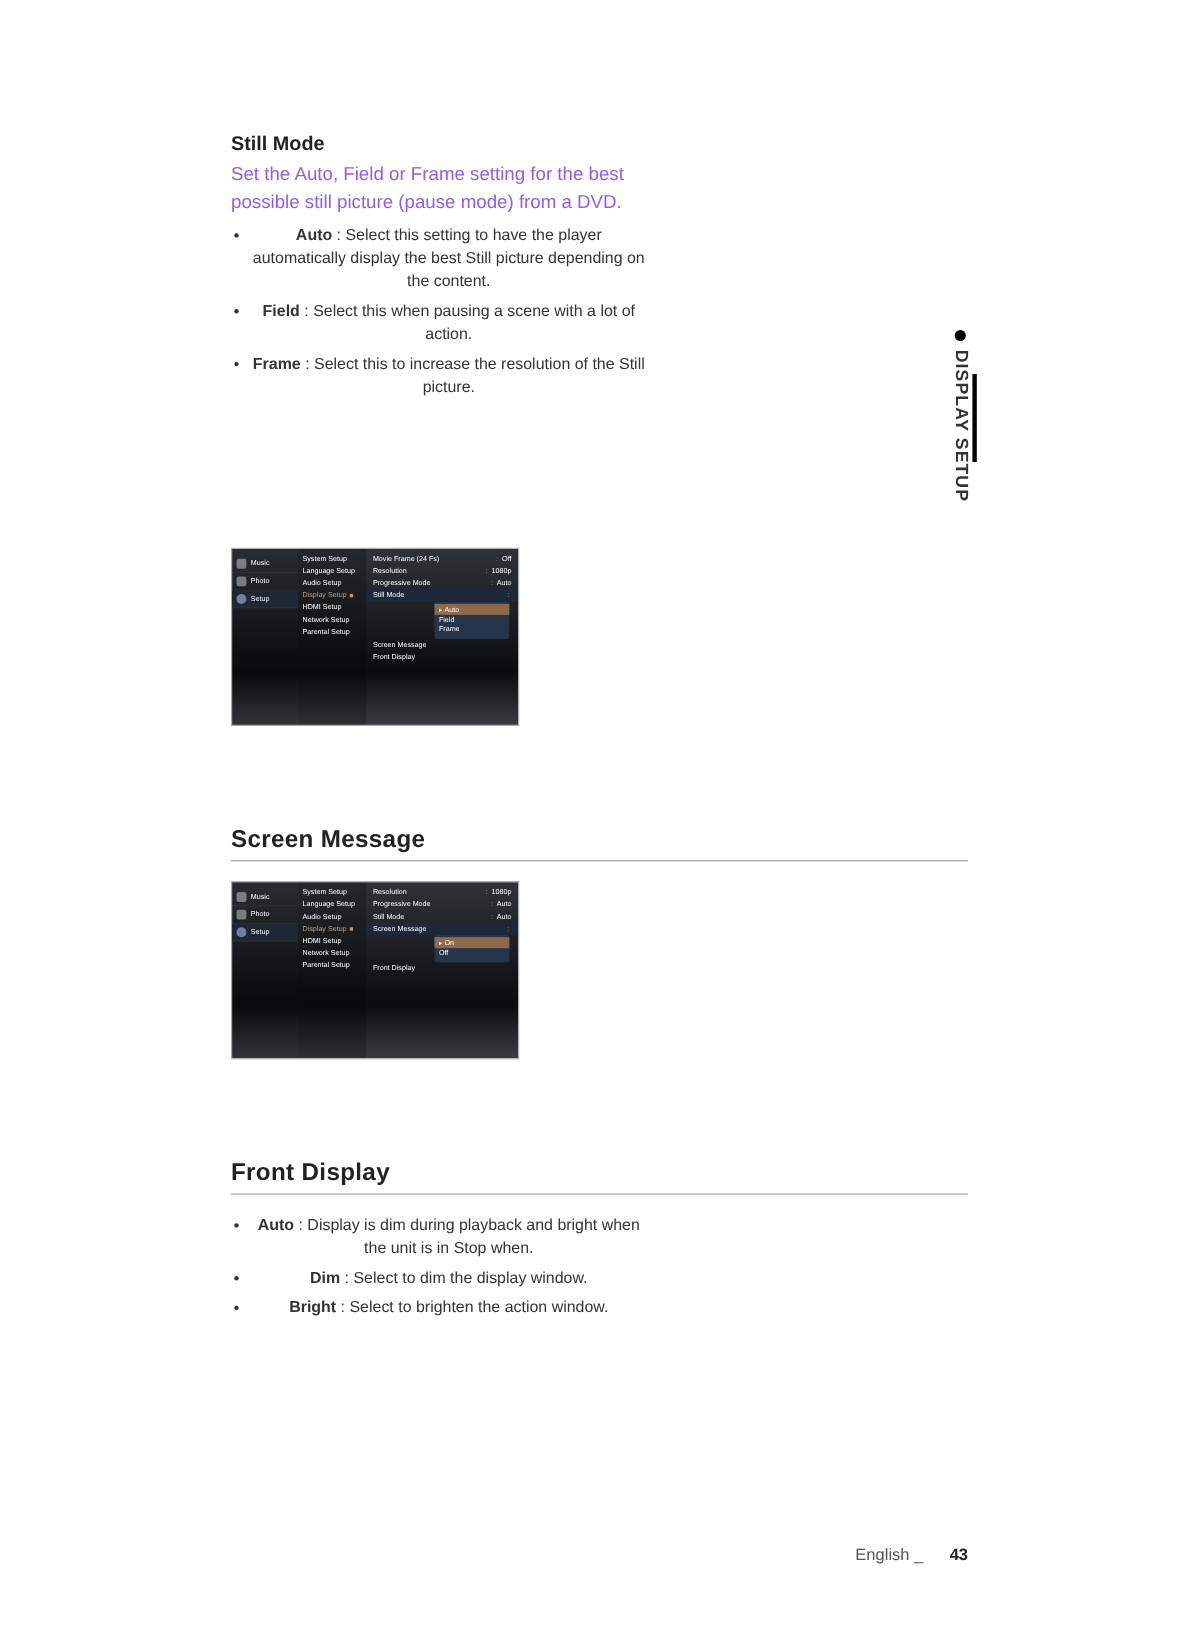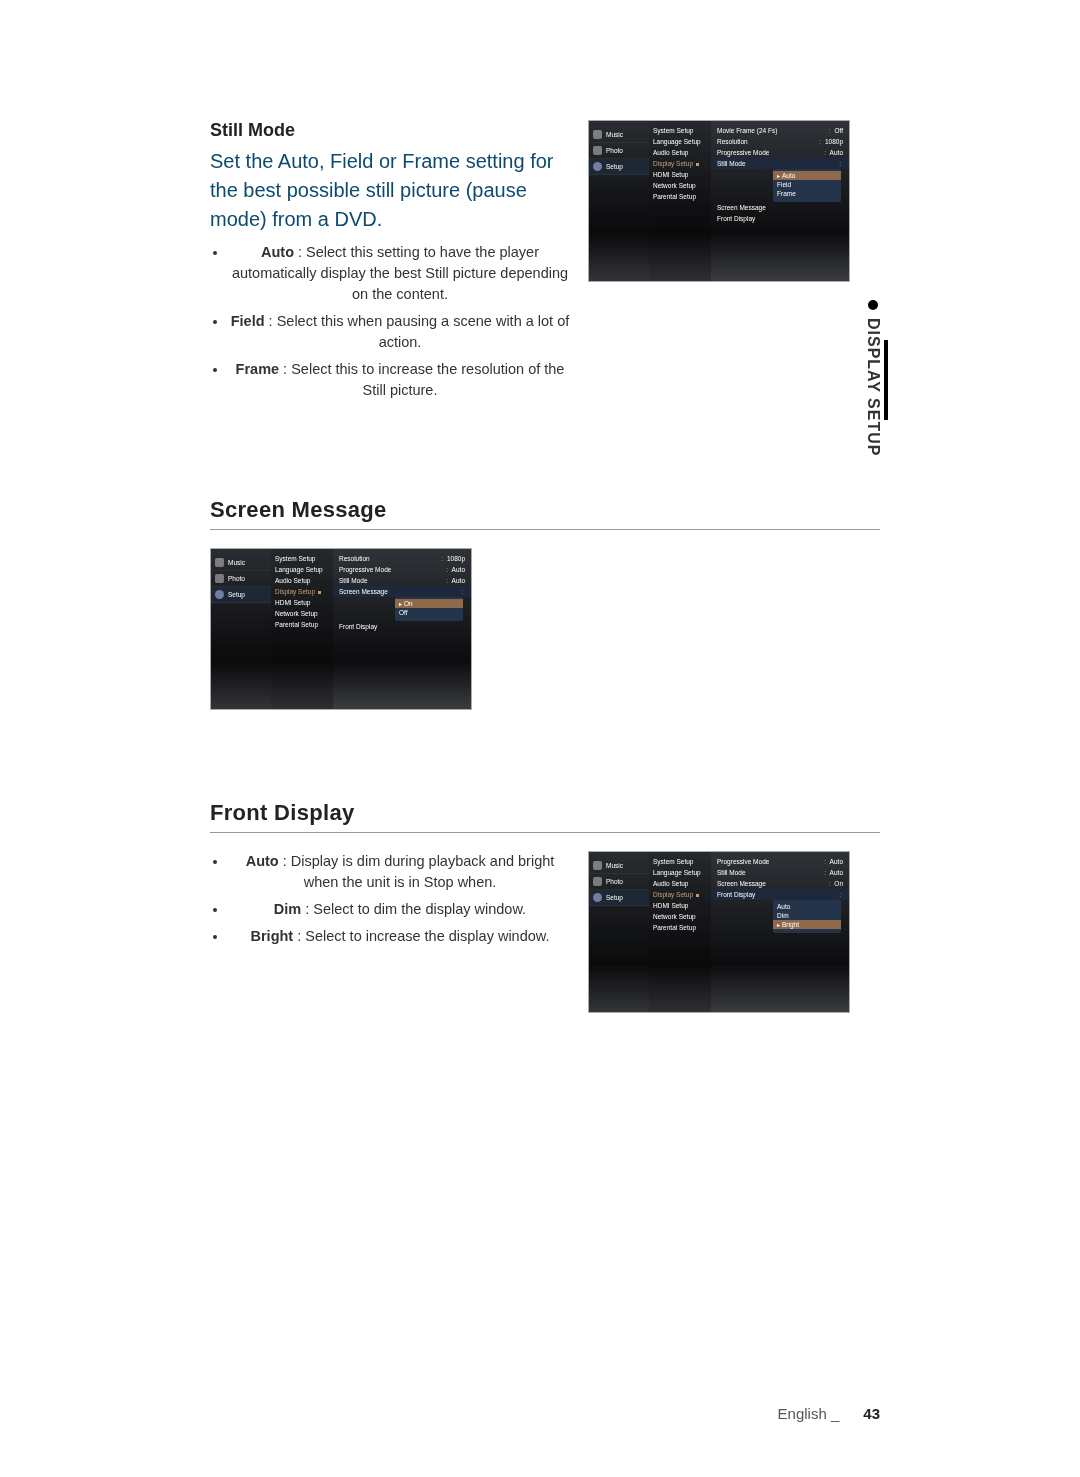--- a/index.html
+++ b/index.html
@@ -53,43 +53,43 @@
   .sub-heading {
     font-size: 18px;
     font-weight: bold;
     margin-bottom: 6px;
     color: #222;
   }
   .section {
     margin-bottom: 90px;
   }
   .body-text {
-    font-size: 20px;
+    font-size: 17px;
     line-height: 1.45;
     margin: 0 0 8px 0;
-    color: #0c4a6e;
+    color: #8b5cf6;
     max-width: 360px;
   }
   ul.bullets {
     list-style: disc;
     padding-left: 18px;
     margin: 0;
     max-width: 360px;
     text-align: center;
   }
   ul.bullets li {
     font-size: 14.5px;
     line-height: 1.45;
     margin-bottom: 6px;
     color: #333;
   }
   ul.bullets li .term { font-weight: bold; }
   .col-wrap {
     display: flex;
-    flex-direction: row;
+    flex-direction: column;
     gap: 16px;
   }
   .left-col { flex: 0 0 362px; }
   .right-col { flex: 1; }
   
   .osd {
     width: 260px;
     height: 160px;
     background: linear-gradient(to bottom, #2f3338 0%, #0c0c0e 70%, #3a3c40 100%);
     border: 1px solid #aaa;
@@ -326,21 +326,21 @@
     </div>
   </div>
 
   <div class="section">
     <h2 class="section-heading">Front Display</h2>
     <div class="col-wrap">
       <div class="left-col">
         <ul class="bullets">
           <li><span class="term">Auto</span><span> : Display is dim during playback and bright when the unit is in Stop when.</span></li>
           <li><span class="term">Dim</span><span> : Select to dim the display window.</span></li>
-          <li><span class="term">Bright</span><span> : Select to increase the display window.</span></li>
+          <li><span class="term">Bright</span><span> : Select to brighten the action window.</span></li>
         </ul>
       </div>
       <div class="right-col">
         <div class="osd" id="osd3">
             <div class="osd-side">
               <div class="side-item">
                 <span class="sicon"></span>
                 <span>Music</span>
               </div>
               <div class="side-item">

